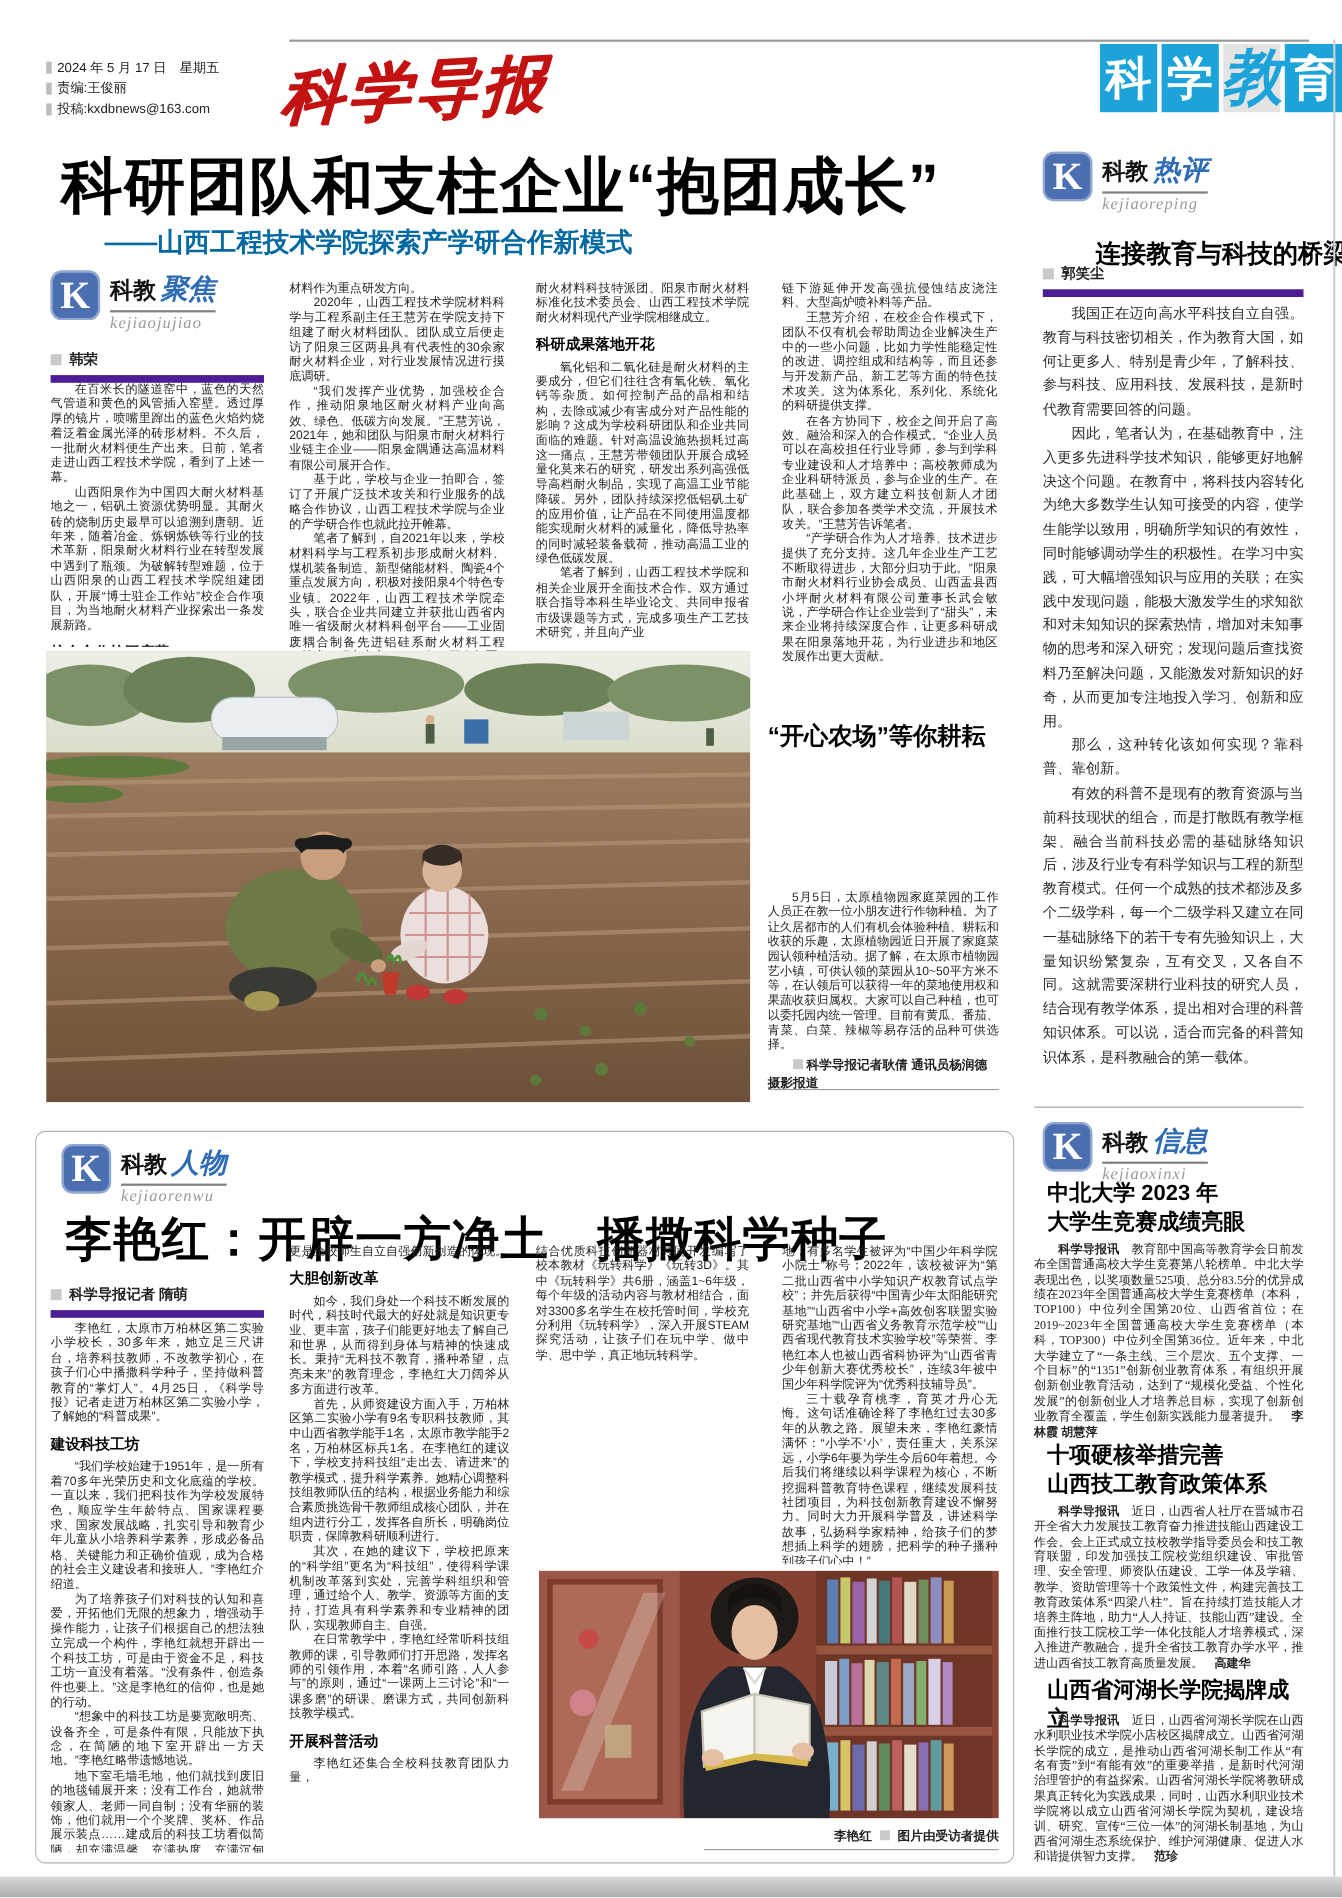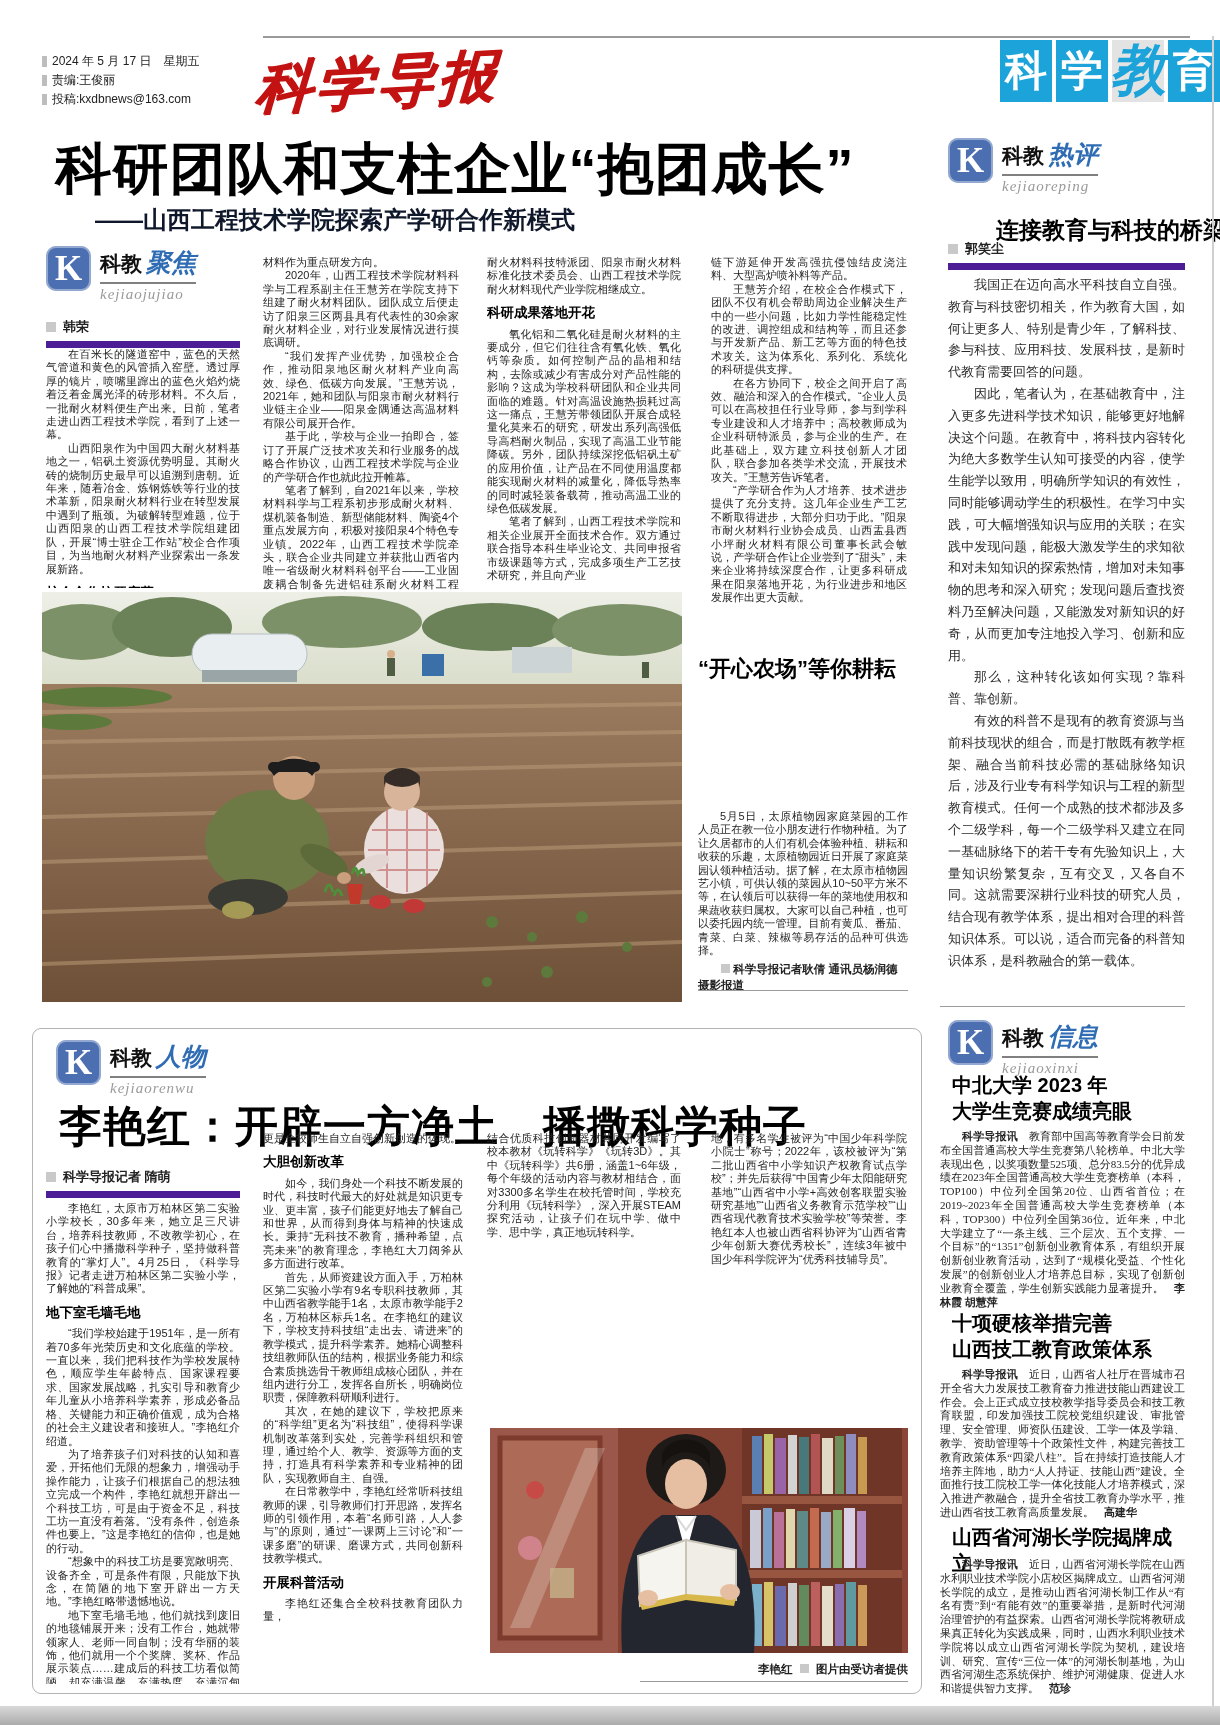--- a/index.html
+++ b/index.html
@@ -30,21 +30,21 @@
   .badge-line{border-bottom:2px solid #808080;padding-bottom:3px;white-space:nowrap;}
   .badge-black{font-size:21px;font-weight:bold;color:#111;}
   .badge-blue{font-size:25px;font-weight:900;color:#2f6cb3;font-family:"Liberation Serif",serif;
               font-style:italic;margin-left:4px;}
   .badge-pinyin{font-family:"Liberation Serif",serif;font-style:italic;color:#9a9a9a;
                 font-size:15px;letter-spacing:1px;margin-top:2px;}
 
   
   .main-headline{font-size:56px;font-weight:900;letter-spacing:1px;color:#000;text-align:center;
                  font-family:"Liberation Sans",sans-serif;}
-  .main-subtitle{font-size:24px;font-weight:600;color:#0f172a;}
+  .main-subtitle{font-size:24px;font-weight:600;color:#0369a1;}
   .renwu-headline{font-size:43px;font-weight:900;color:#000;letter-spacing:1px;}
   .side-headline{font-size:23px;font-weight:800;color:#000;letter-spacing:0px;}
   .farm-title{font-size:22px;font-weight:900;color:#000;letter-spacing:0px;}
 
   
   .byline{display:flex;align-items:center;gap:7px;border-bottom:7px solid #4c1d95;
           padding-bottom:5px;font-size:13px;font-weight:bold;color:#222;}
   .sq{display:inline-block;width:10px;height:10px;background:#c9c9c9;flex:0 0 auto;}
 
   
@@ -248,41 +248,42 @@
     </div>
   </div>
   <div class="abs renwu-headline" style="left:59px;top:1098px;width:800px;">李艳红：开辟一方净土　播撒科学种子</div>
   <div class="abs byline" style="left:46px;top:1168px;width:194px;">
     <span class="sq"></span>
       <span>科学导报记者 隋萌</span>
   </div>
 
   <div class="abs body-text" style="left:46px;top:1202px;width:194px;height:482px;overflow:hidden;">
       <div class="para">李艳红，太原市万柏林区第二实验小学校长，30多年来，她立足三尺讲台，培养科技教师，不改教学初心，在孩子们心中播撒科学种子，坚持做科普教育的“掌灯人”。4月25日，《科学导报》记者走进万柏林区第二实验小学，了解她的“科普成果”。</div>
-      <div class="subhead">地下室毛墙毛地</div>
+      <div class="subhead">建设科技工坊</div>
       <div class="para">“我们学校始建于1951年，是一所有着70多年光荣历史和文化底蕴的学校。一直以来，我们把科技作为学校发展特色，顺应学生年龄特点、国家课程要求、国家发展战略，扎实引导和教育少年儿童从小培养科学素养，形成必备品格、关键能力和正确价值观，成为合格的社会主义建设者和接班人。”李艳红介绍道。</div>
       <div class="para">为了培养孩子们对科技的认知和喜爱，开拓他们无限的想象力，增强动手操作能力，让孩子们根据自己的想法独立完成一个构件，李艳红就想开辟出一个科技工坊，可是由于资金不足，科技工坊一直没有着落。“没有条件，创造条件也要上。”这是李艳红的信仰，也是她的行动。</div>
       <div class="para">“想象中的科技工坊是要宽敞明亮、设备齐全，可是条件有限，只能放下执念，在简陋的地下室开辟出一方天地。”李艳红略带遗憾地说。</div>
       <div class="para">地下室毛墙毛地，他们就找到废旧的地毯铺展开来；没有工作台，她就带领家人、老师一同自制；没有华丽的装饰，他们就用一个个奖牌、奖杯、作品展示装点……建成后的科技工坊看似简陋，却充满温馨、充满热度、充满沉甸甸的价值：动手制作在这里进行，无人机训练在这里进行，精致的科技作品在这里保存……这里既是科技阵地，也是精神</div>
     </div>
   <div class="abs body-text" style="left:263px;top:1132px;width:200px;height:552px;overflow:hidden;">
       <div class="para noindent">更是全校师生自立自强创新创造的体现。</div>
       <div class="subhead">大胆创新改革</div>
       <div class="para">如今，我们身处一个科技不断发展的时代，科技时代最大的好处就是知识更专业、更丰富，孩子们能更好地去了解自己和世界，从而得到身体与精神的快速成长。秉持“无科技不教育，播种希望，点亮未来”的教育理念，李艳红大刀阔斧从多方面进行改革。</div>
       <div class="para">首先，从师资建设方面入手，万柏林区第二实验小学有9名专职科技教师，其中山西省教学能手1名，太原市教学能手2名，万柏林区标兵1名。在李艳红的建议下，学校支持科技组“走出去、请进来”的教学模式，提升科学素养。她精心调整科技组教师队伍的结构，根据业务能力和综合素质挑选骨干教师组成核心团队，并在组内进行分工，发挥各自所长，明确岗位职责，保障教科研顺利进行。</div>
       <div class="para">其次，在她的建议下，学校把原来的“科学组”更名为“科技组”，使得科学课机制改革落到实处，完善学科组织和管理，通过给个人、教学、资源等方面的支持，打造具有科学素养和专业精神的团队，实现教师自主、自强。</div>
       <div class="para">在日常教学中，李艳红经常听科技组教师的课，引导教师们打开思路，发挥名师的引领作用，本着“名师引路，人人参与”的原则，通过“一课两上三讨论”和“一课多磨”的研课、磨课方式，共同创新科技教学模式。</div>
       <div class="subhead">开展科普活动</div>
       <div class="para">李艳红还集合全校科技教育团队力量，</div>
     </div>
   <div class="abs body-text" style="left:487px;top:1132px;width:194px;height:290px;overflow:hidden;">
       <div class="para noindent">结合优质科技创新器材共同开发编写了校本教材《玩转科学》《玩转3D》。其中《玩转科学》共6册，涵盖1~6年级，每个年级的活动内容与教材相结合，面对3300多名学生在校托管时间，学校充分利用《玩转科学》，深入开展STEAM探究活动，让孩子们在玩中学、做中学、思中学，真正地玩转科学。</div>
     </div>
   <div class="abs body-text" style="left:711px;top:1132px;width:196px;height:290px;overflow:hidden;">
       <div class="para noindent">地，有多名学生被评为“中国少年科学院小院士”称号；2022年，该校被评为“第二批山西省中小学知识产权教育试点学校”；并先后获得“中国青少年太阳能研究基地”“山西省中小学+高效创客联盟实验研究基地”“山西省义务教育示范学校”“山西省现代教育技术实验学校”等荣誉。李艳红本人也被山西省科协评为“山西省青少年创新大赛优秀校长”，连续3年被中国少年科学院评为“优秀科技辅导员”。</div>
+      <div class="para">三十载孕育桃李，育英才丹心无悔。这句话准确诠释了李艳红过去30多年的从教之路。展望未来，李艳红豪情满怀：“小学不‘小’，责任重大，关系深远，小学6年要为学生今后60年着想。今后我们将继续以科学课程为核心，不断挖掘科普教育特色课程，继续发展科技社团项目，为科技创新教育建设不懈努力。同时大力开展科学普及，讲述科学故事，弘扬科学家精神，给孩子们的梦想插上科学的翅膀，把科学的种子播种到孩子们心中！”</div>
     </div>
 
   <div class="abs photo-frame" style="left:490px;top:1428px;width:418px;height:225px;">
     <svg width="418" height="225" viewBox="0 0 418 225">
       <rect x="0" y="0" width="418" height="225" fill="#8a4536"></rect>
       <g>
         <rect x="252" y="0" width="160" height="225" fill="#6f3526"></rect>
         <g>
           <rect x="262" y="8" width="10" height="58" fill="#5b7fb3"></rect>
             <rect x="274" y="6" width="9" height="60" fill="#c5c96a"></rect>

